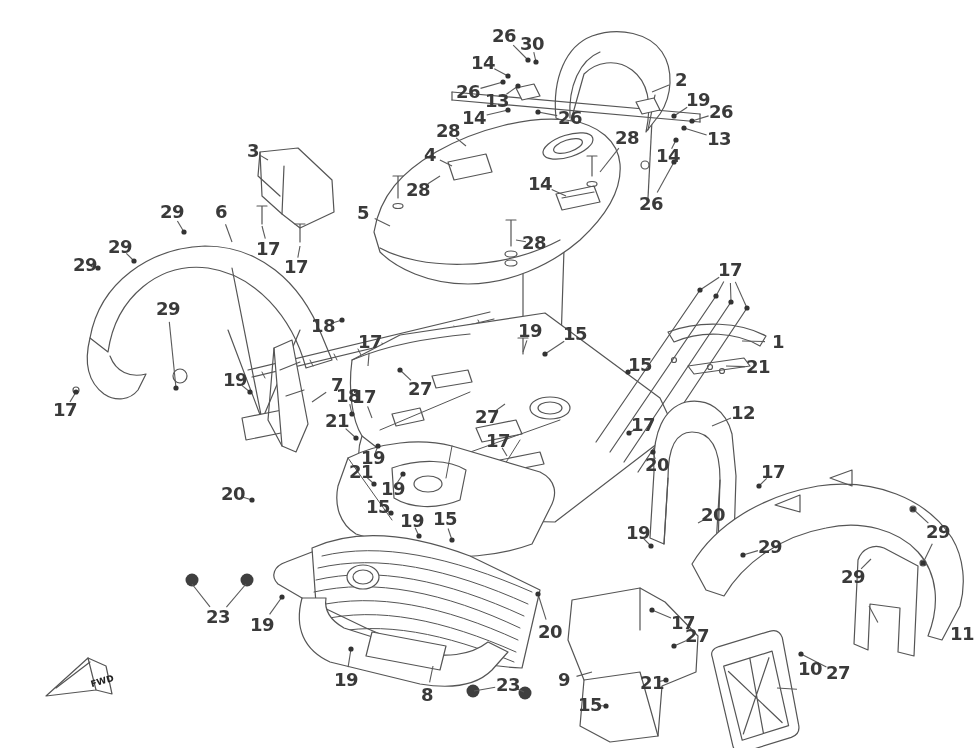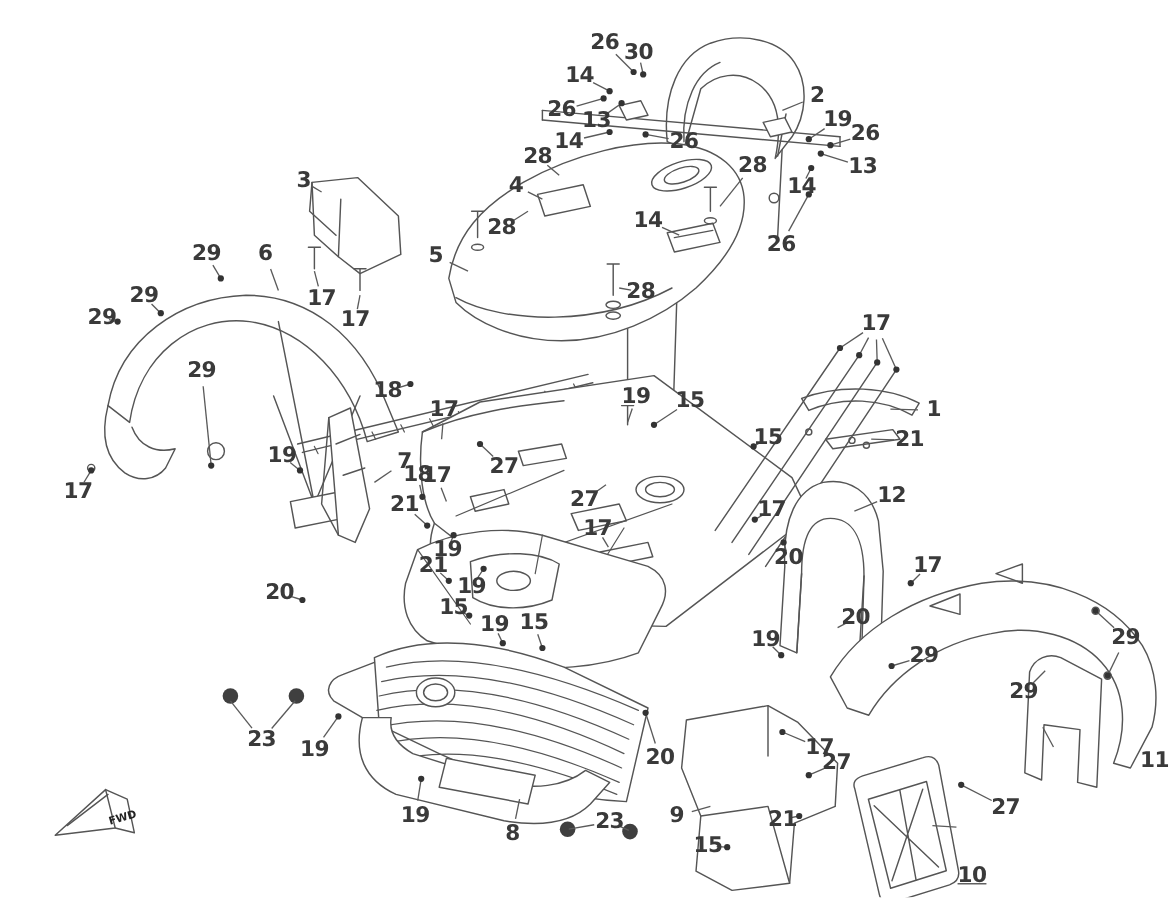--- a/index.html
+++ b/index.html
@@ -388,18 +388,18 @@
       <span class="callout" style="left: 262px; top: 625px;">19</span>
       <span class="callout" style="left: 346px; top: 680px;">19</span>
       <span class="callout" style="left: 427px; top: 695px;">8</span>
       <span class="callout" style="left: 508px; top: 685px;">23</span>
       <span class="callout" style="left: 550px; top: 632px;">20</span>
       <span class="callout" style="left: 564px; top: 680px;">9</span>
       <span class="callout" style="left: 590px; top: 705px;">15</span>
       <span class="callout" style="left: 652px; top: 683px;">21</span>
       <span class="callout" style="left: 683px; top: 623px;">17</span>
       <span class="callout" style="left: 697px; top: 636px;">27</span>
-      <span class="callout" style="left: 810px; top: 730px; text-decoration: underline;">10</span>
+      <span class="callout" style="left: 810px; top: 669px;">10</span>
       <span class="callout" style="left: 838px; top: 673px;">27</span>
     </div>
 
 
 </div>
 
 </body></html>

